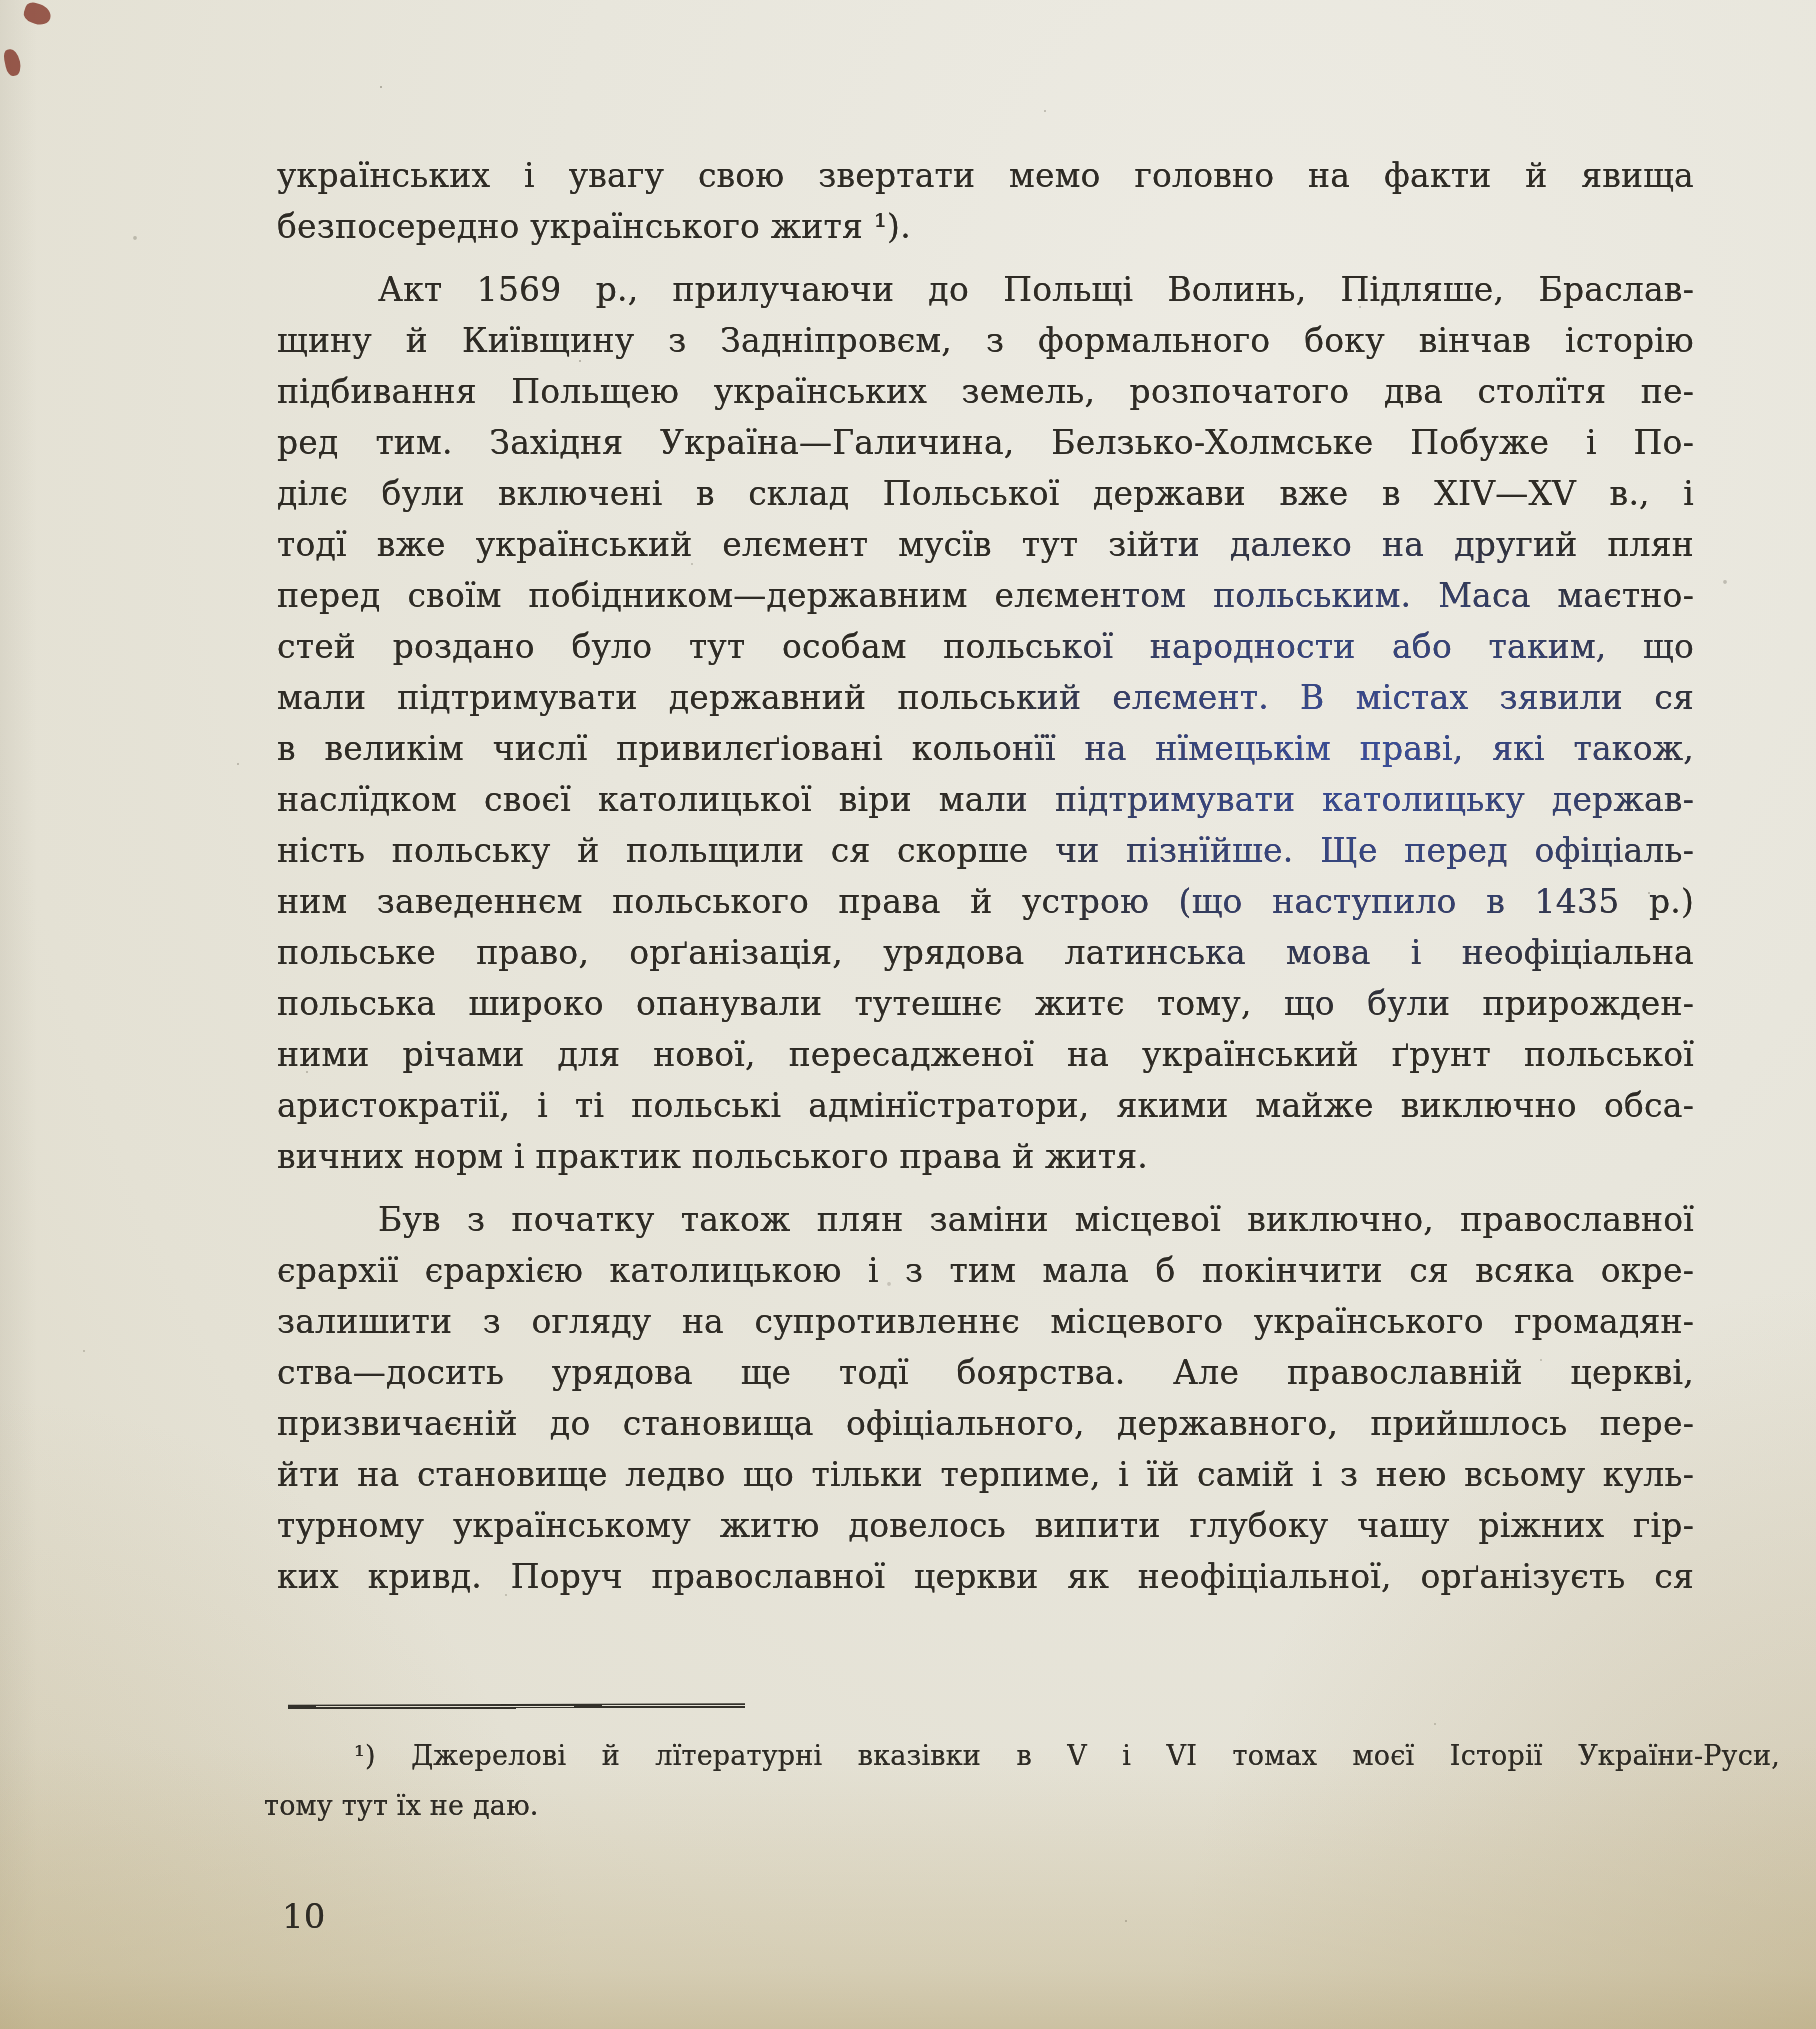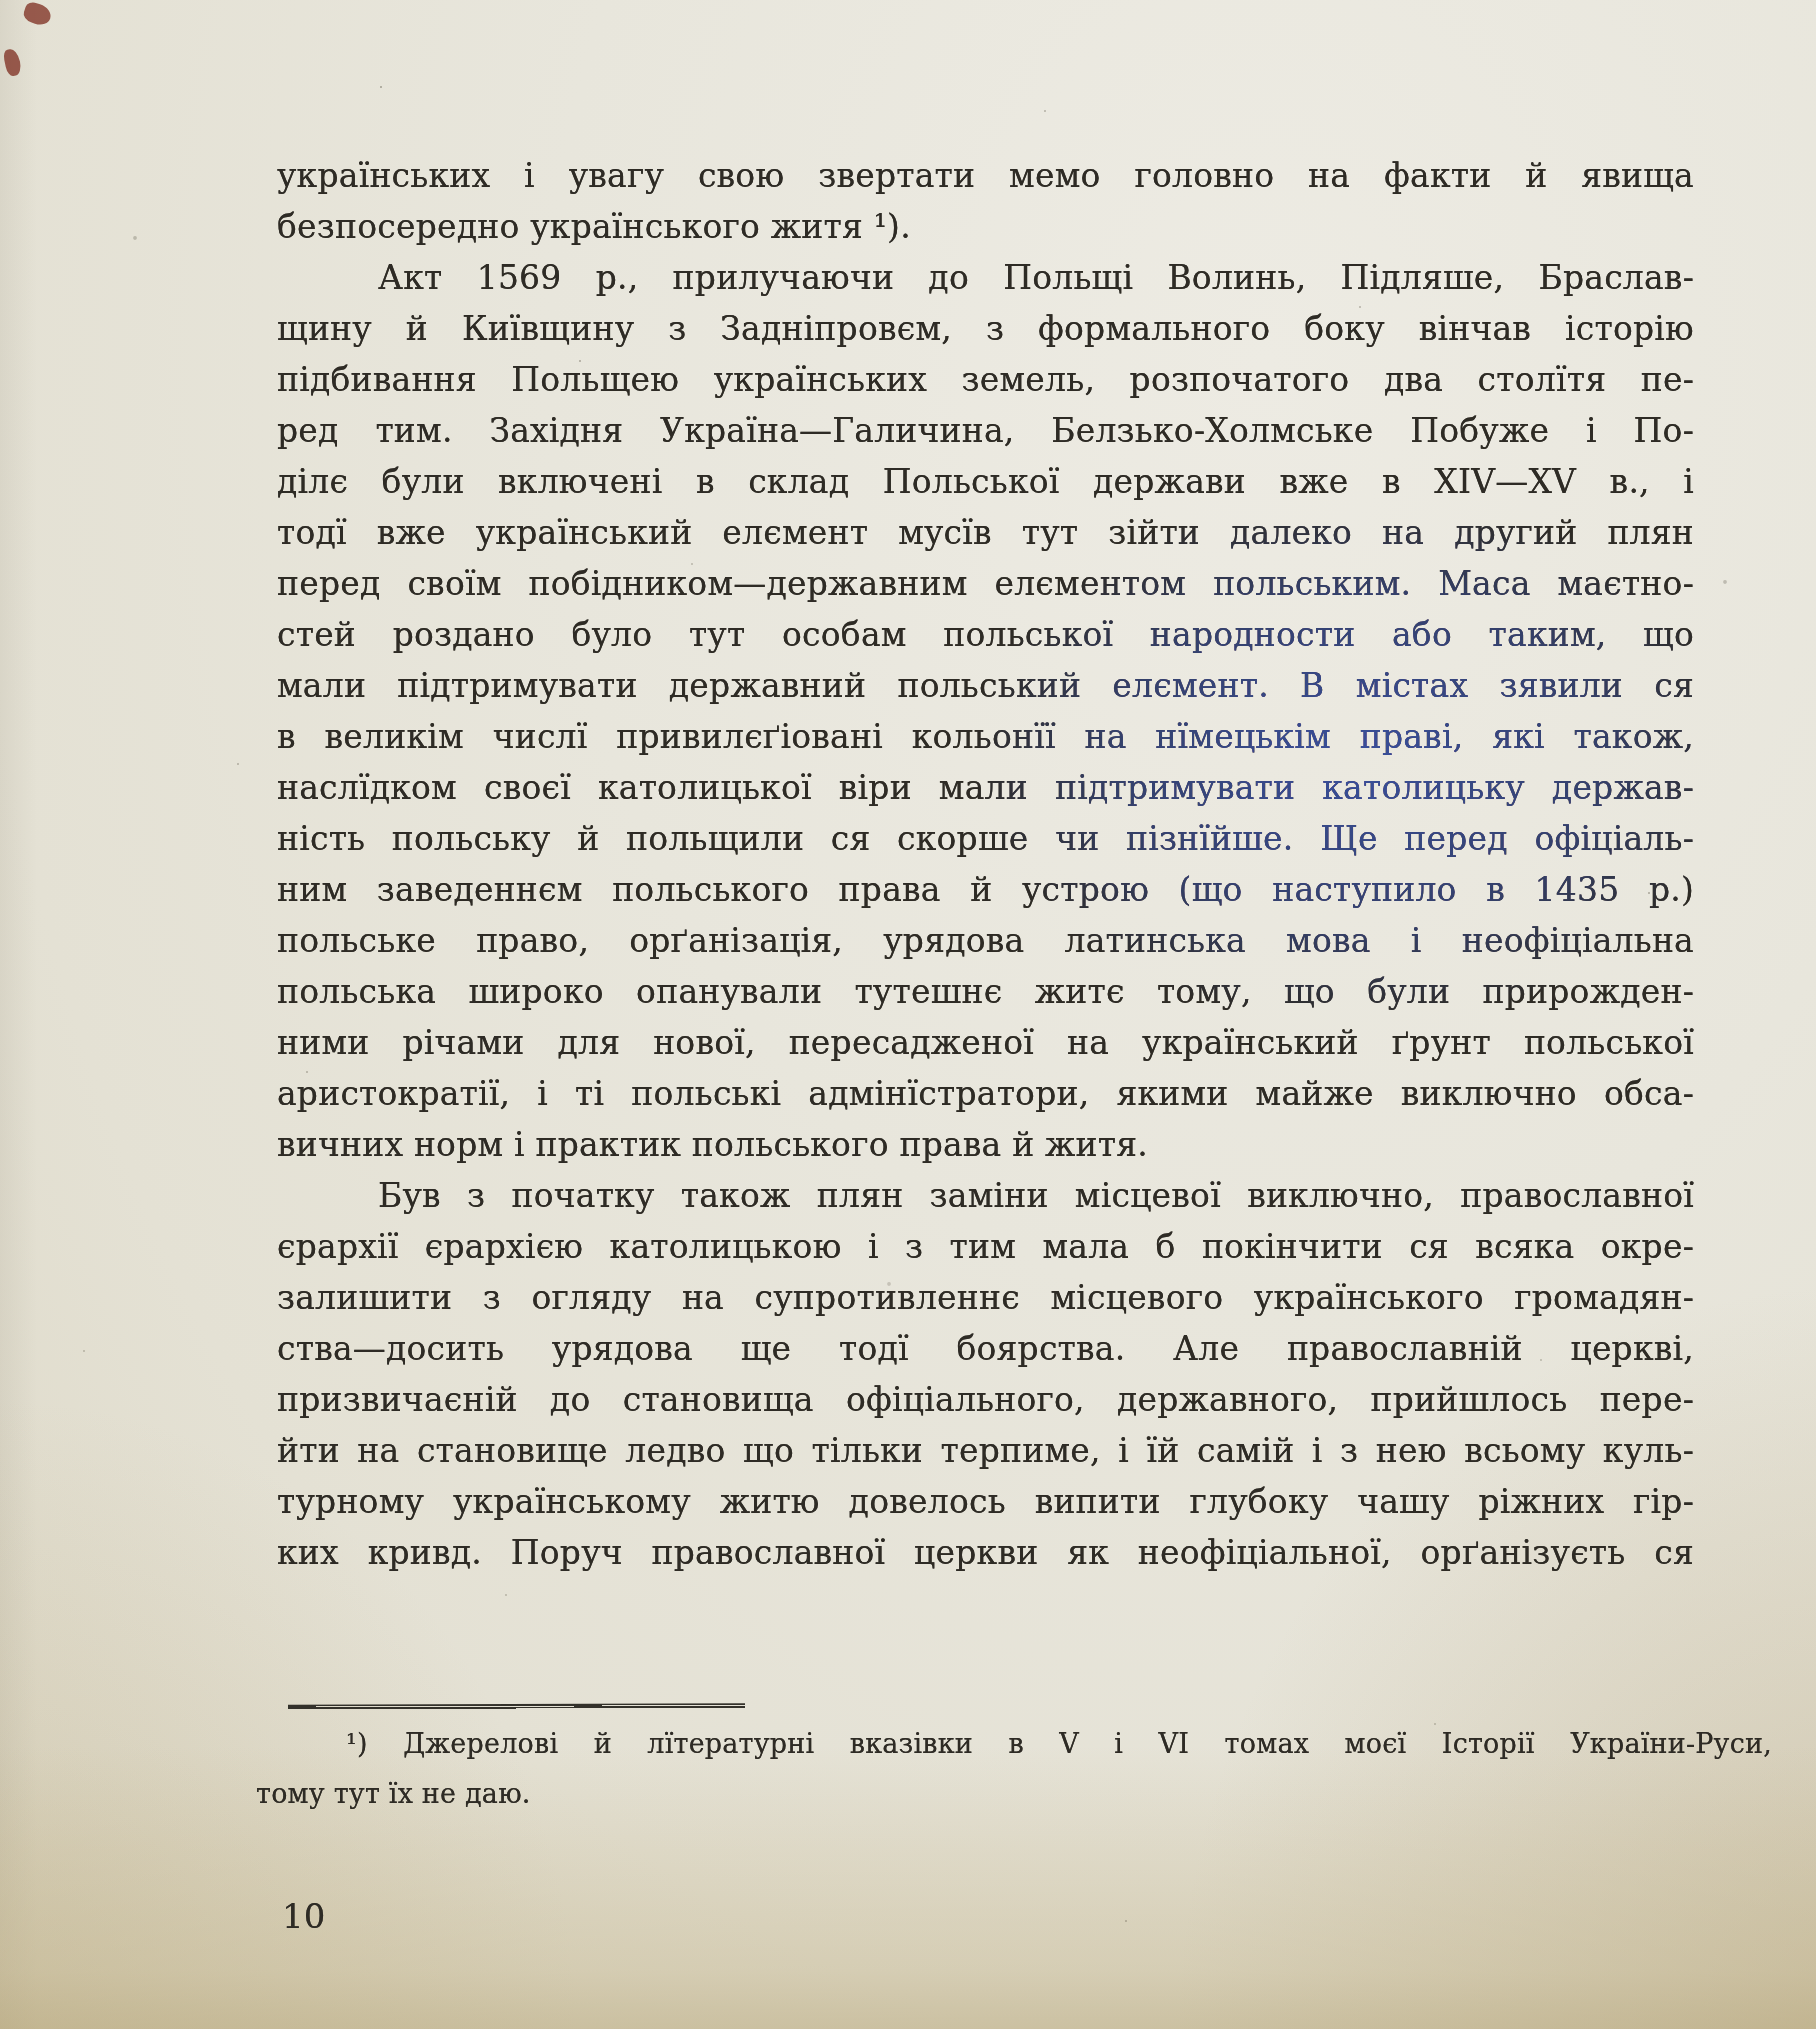--- a/index.html
+++ b/index.html
@@ -60,31 +60,31 @@
   .body-text{
     position:absolute;left:277px;top:150px;width:1417px;z-index:1;
   }
   .line{
     height:51px;line-height:51px;
     font-size:33px;letter-spacing:0.2px;
     text-align:justify;text-align-last:justify;
     white-space:normal;
     text-shadow:0 0 0.5px rgba(46,43,37,.85);
   }
-  .line.indent{text-indent:101px;}
+  .line.indent{text-indent:101px;margin-top:12px;}
   .line.no-stretch{text-align-last:left;}
 
   
   .footnote-rule{
     position:absolute;left:288px;top:1704px;width:457px;height:5.4px;z-index:1;
     background:linear-gradient(180deg,#33312a 0 1.8px, rgba(51,49,42,0) 1.8px 2.7px, #33312a 2.7px 4.5px, rgba(0,0,0,0) 4.5px);
     transform:rotate(-.2deg);
   }
   .footnote{
-    position:absolute;left:256px;top:1719px;width:1516px;z-index:1;
+    position:absolute;left:264px;top:1719px;width:1516px;z-index:1;
   }
   .footnote .line{
     height:50px;line-height:50px;font-size:27px;
     text-shadow:0 0 0.5px rgba(46,43,37,.85);
   }
   .footnote .line.indent{text-indent:90px;}
 
   .page-number{
     position:absolute;left:282px;top:1865px;z-index:1;
     font-size:34px;line-height:40px;

